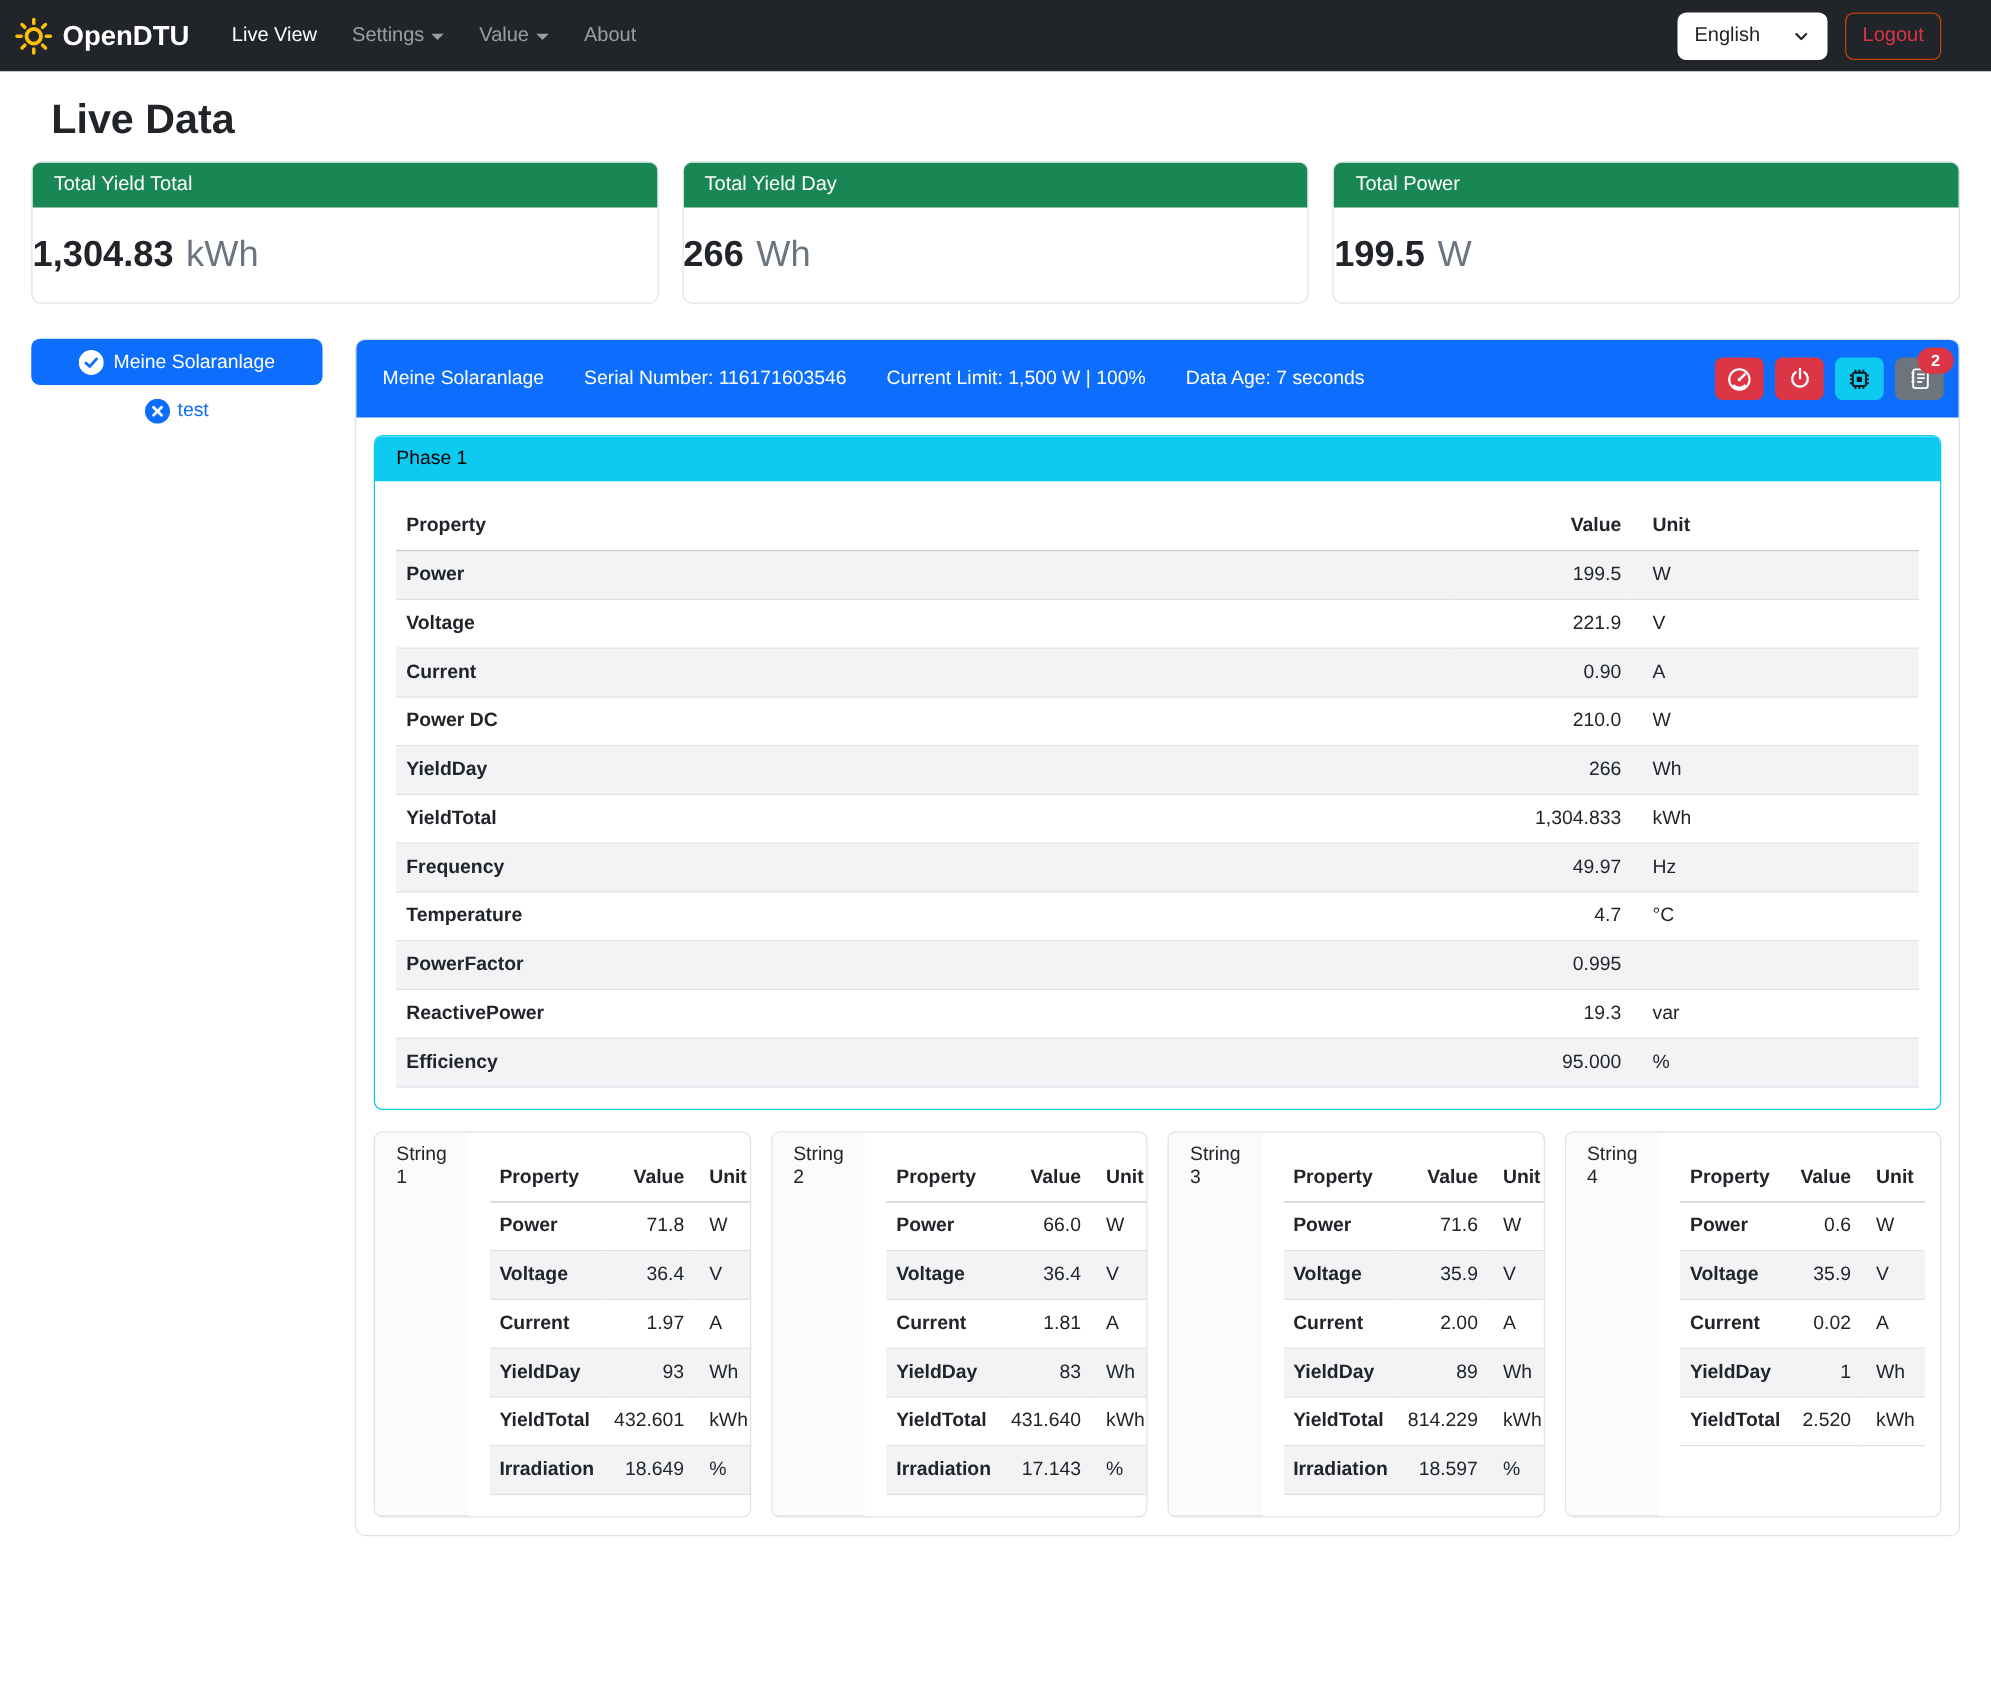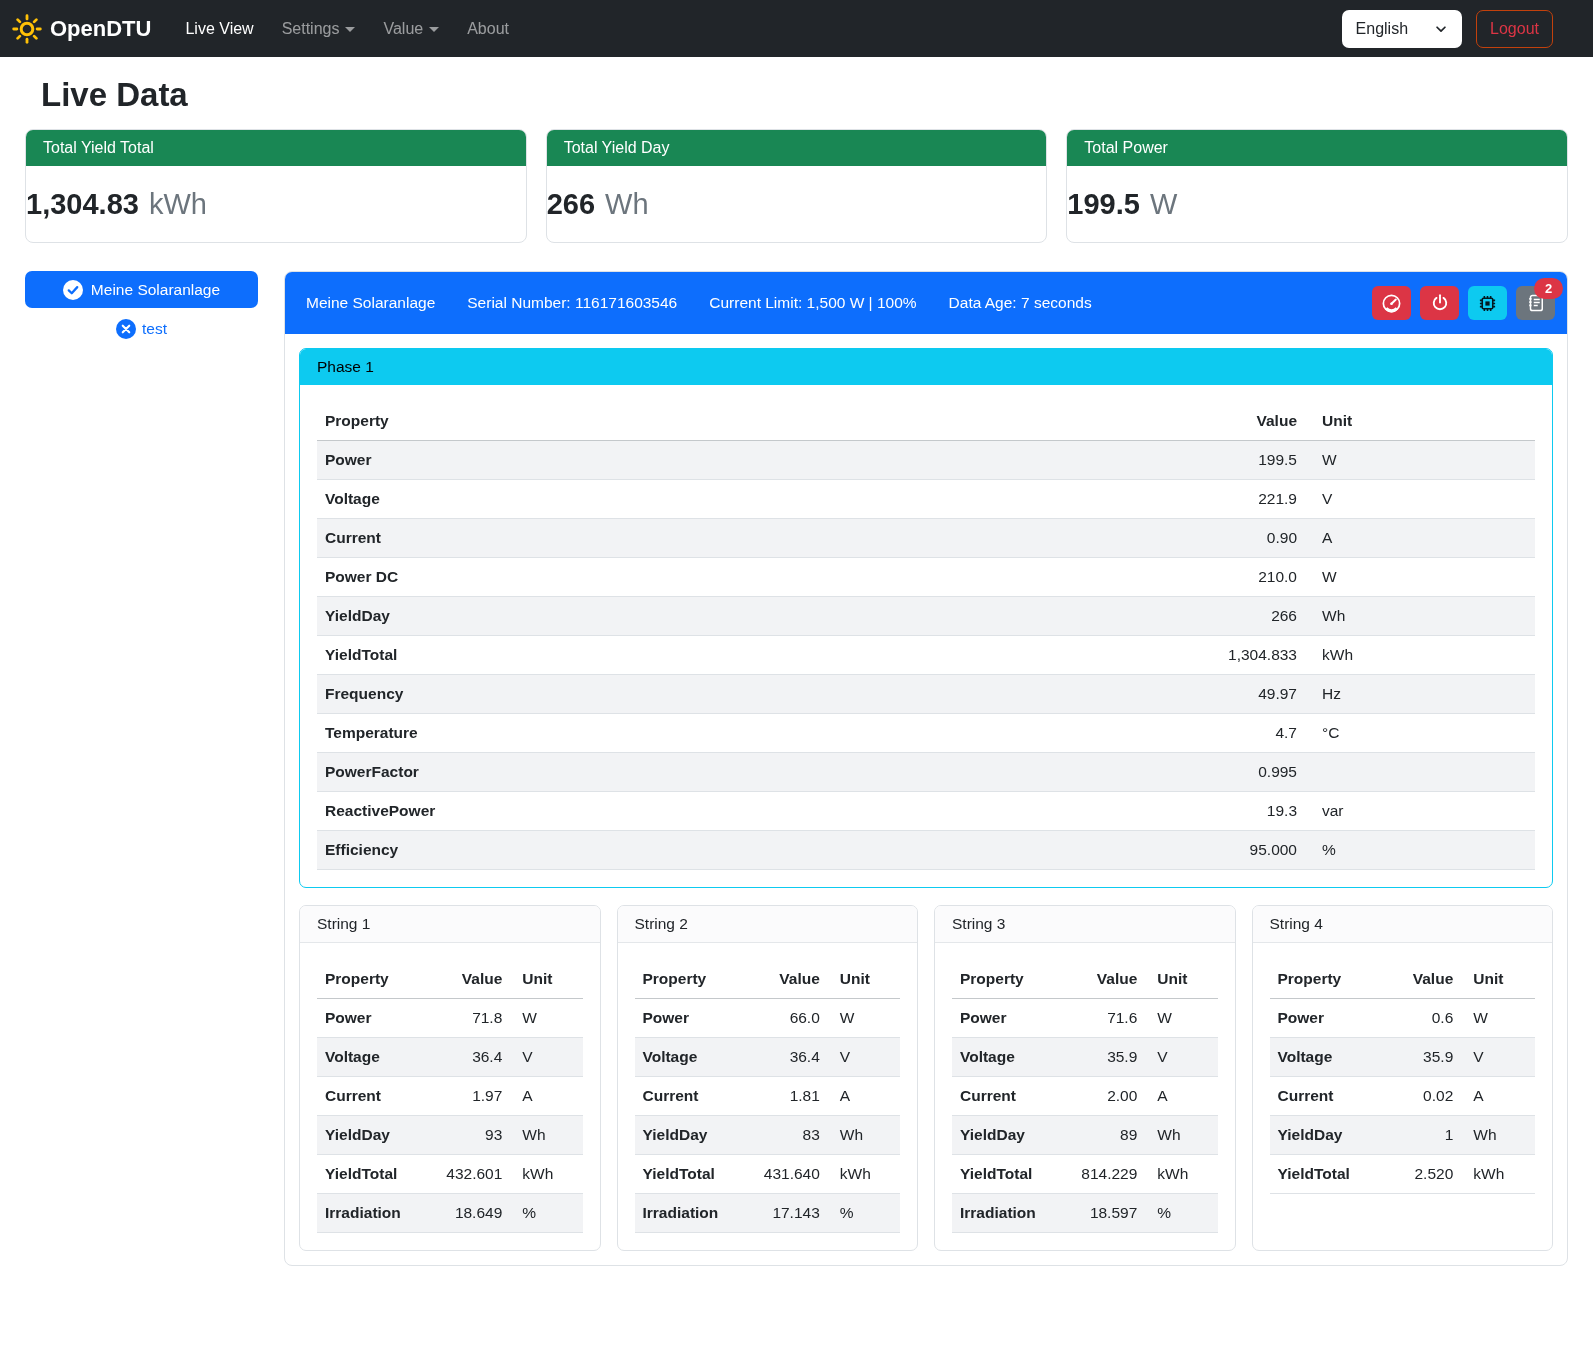--- a/index.html
+++ b/index.html
@@ -88,21 +88,21 @@
   }
   .data-table thead th{font-weight:700;border-bottom-color:#c4c8cb;}
   .data-table th.col-prop{font-weight:700;}
   .col-val{text-align:right !important;}
   .striped-odd tbody tr:nth-child(odd){background:#f2f3f5;}
   .striped-even tbody tr:nth-child(even){background:#f2f3f5;}
   .phase-table .col-val{width:130px;}
   .phase-table .col-unit{width:205px;padding-left:17px;}
   
   .strings-grid{display:grid;grid-template-columns:repeat(4,1fr);gap:16px;align-items:stretch;}
-  .string-card{border-radius:7px;display:flex;flex-direction:column;}
+  .string-card{border-radius:7px;display:flex;}
   .string-card .card-header{
     background:#fbfbfc;border-bottom:1px solid #e4e7ea;font-size:15.5px;padding:9px 17px;color:#212529;
   }
   .string-card .card-body{padding:17px;flex:1;}
   .string-card .col-val{width:88px;}
   .string-card .col-unit{width:54px;padding-left:12px;}
 </style>
 </head>
 <body>
 

